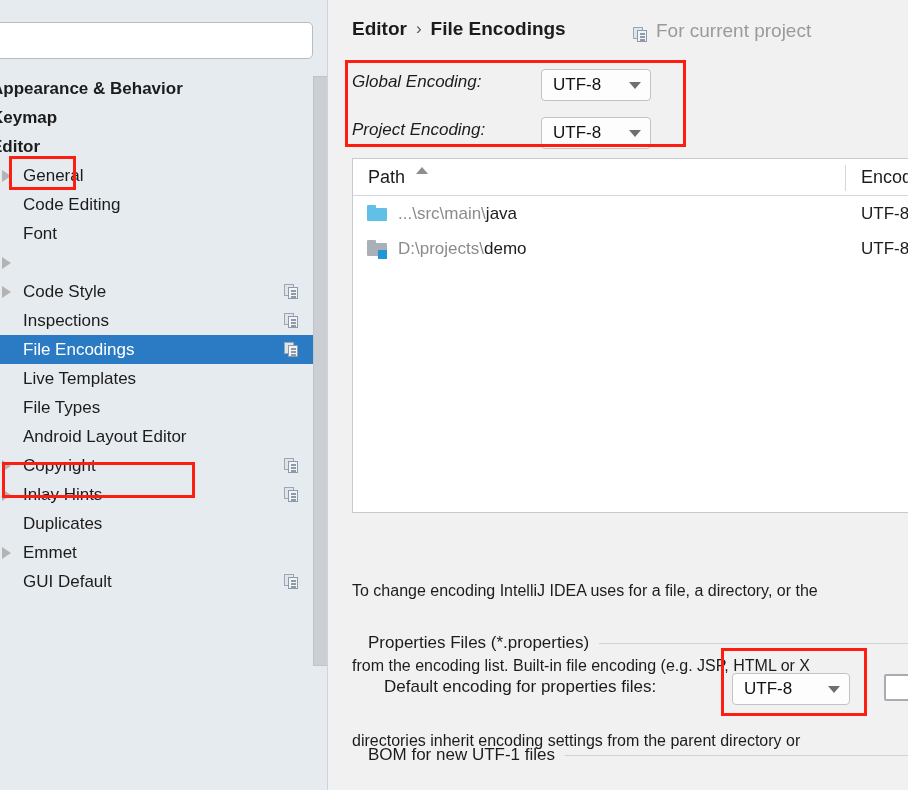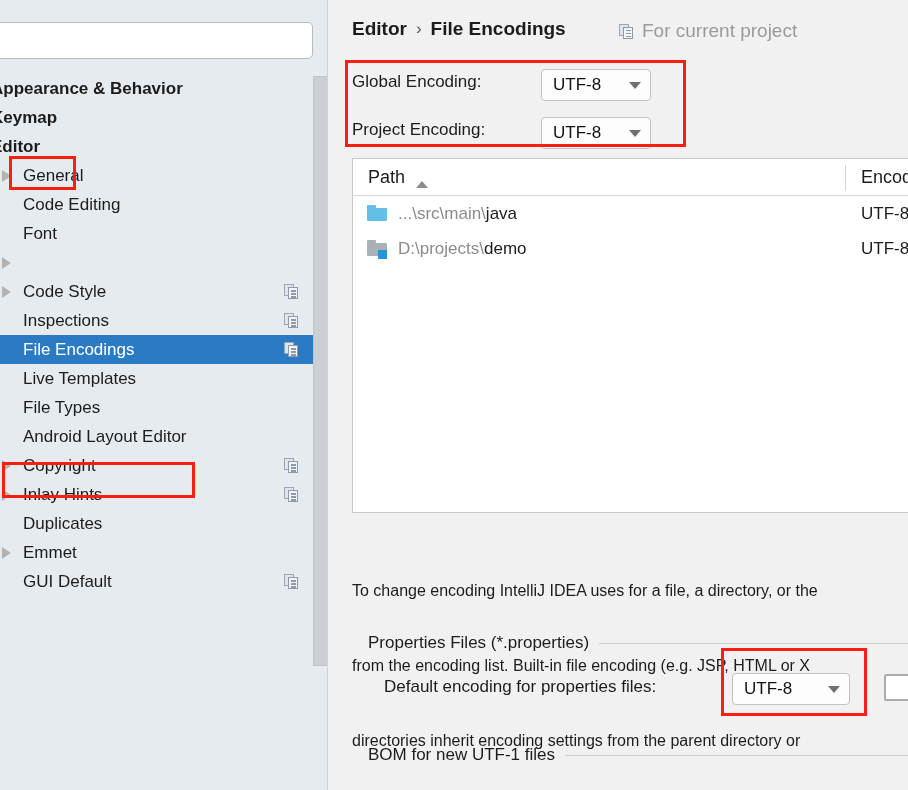--- a/index.html
+++ b/index.html
@@ -87,27 +87,27 @@
     position: absolute; left: 328px; top: 0; width: 580px; height: 790px;
     background: #f1f1f1; overflow: hidden;
   }
   #breadcrumb {
     position: absolute; left: 24px; top: 18px;
     display: flex; align-items: center; white-space: nowrap;
   }
   #breadcrumb .crumb { font-size: 19px; font-weight: bold; color: #1c1c1c; }
   #breadcrumb .sep { font-size: 17px; color: #565656; margin: 0 9px; }
   #for-project {
-    position: absolute; left: 291px; top: 20px;
-    display: flex; align-items: center; white-space: nowrap;
+    position: absolute; left: 305px; top: 20px;
+    display: flex; align-items: flex-end; white-space: nowrap;
   }
   #for-project .fp-label { font-size: 19px; color: #9a9a9a; margin-left: 8px; }
 
   
-  .enc-row { position: absolute; display: flex; align-items: flex-start; }
+  .enc-row { position: absolute; display: flex; align-items: flex-start; font-style: italic; }
   .enc-label { font-size: 17px; color: #1c1c1c; white-space: nowrap; }
   .combo {
     position: absolute; height: 32px;
     background: #fdfdfd; border: 1px solid #c0c4c8; border-radius: 4px;
     display: flex; align-items: center; justify-content: space-between;
     padding: 0 9px 0 11px;
   }
   .combo .cval { font-size: 17px; color: #111; white-space: nowrap; }
   .combo .caret {
     width: 0; height: 0; margin-left: 10px;
@@ -119,21 +119,21 @@
   
   #enc-table {
     position: absolute; left: 24px; top: 158px; width: 580px; height: 355px;
     background: #ffffff; border: 1px solid #c7cbcf;
   }
   #enc-table .thead {
     position: relative; height: 37px; border-bottom: 1px solid #d4d8dc;
     display: flex; align-items: center;
   }
   #enc-table .th-path {
-    position: absolute; left: 15px; display: flex; align-items: flex-end;
+    position: absolute; left: 15px; display: flex; align-items: flex-start;
   }
   #enc-table .th-path .thtext { font-size: 18px; color: #1c1c1c; }
   #enc-table .sort-asc {
     width: 0; height: 0; margin-left: 11px;
     border-left: 6px solid transparent;
     border-right: 6px solid transparent;
     border-bottom: 7px solid #8b8f93;
   }
   #enc-table .col-div {
     position: absolute; left: 492px; top: 6px; width: 1px; height: 26px;

